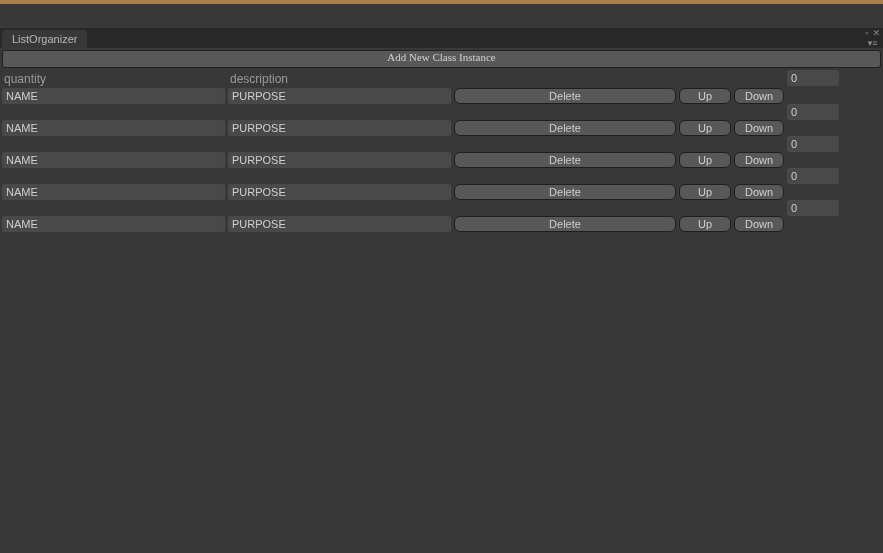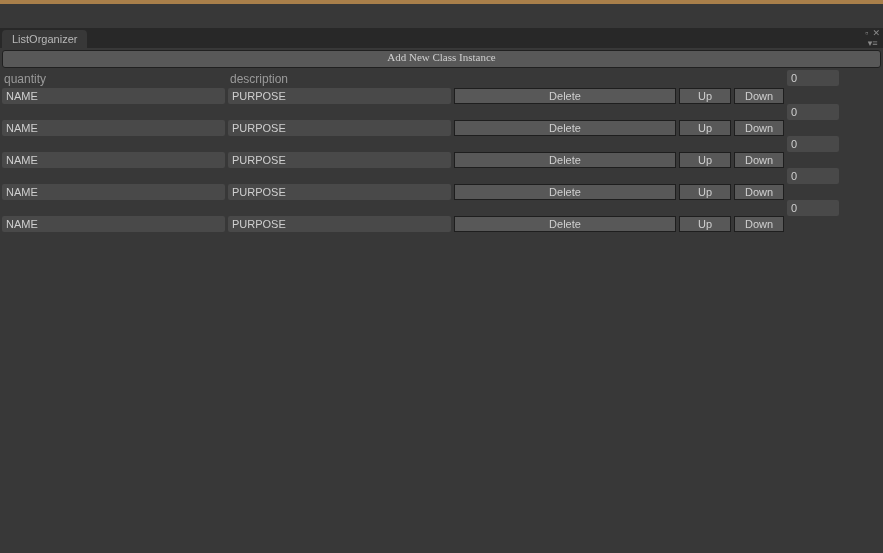--- a/index.html
+++ b/index.html
@@ -89,21 +89,21 @@
     display:flex;
     align-items:center;
     border: none;
     outline: none;
     font-family: inherit;
     width:100%;
   }
   .btn {
     background: #585858;
     border: 1px solid #1e1e1e;
-    border-radius: 0;
+    border-radius: 6px;
     color: #cfcfcf;
     font-size: 11px;
     height: 16px;
     display:flex;
     align-items:center;
     justify-content:center;
     cursor:pointer;
     font-family: inherit;
   }
   .row-space { height: 4px; }

